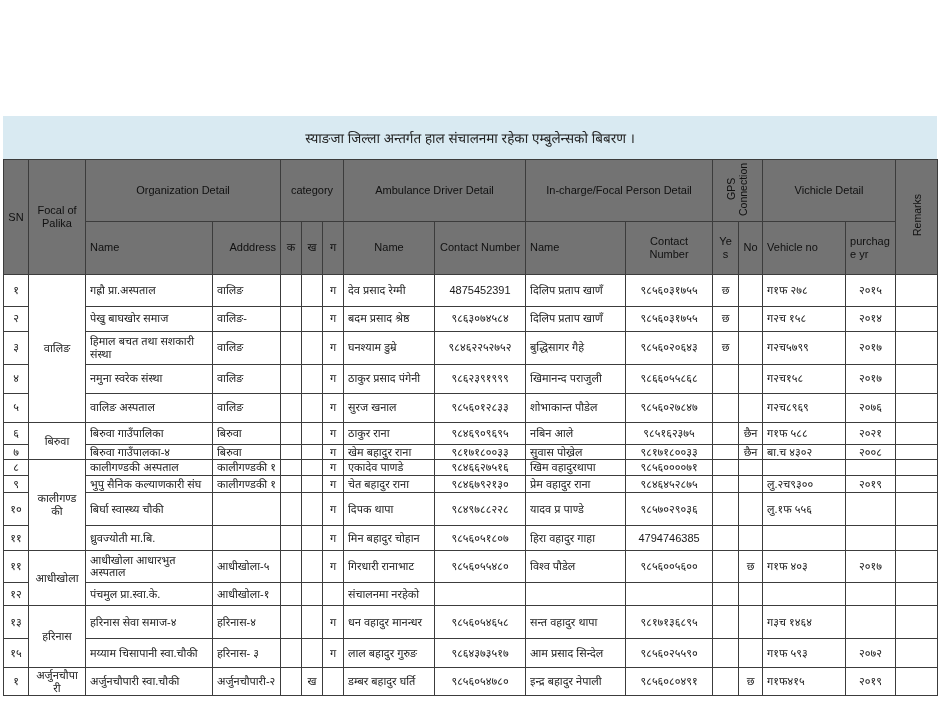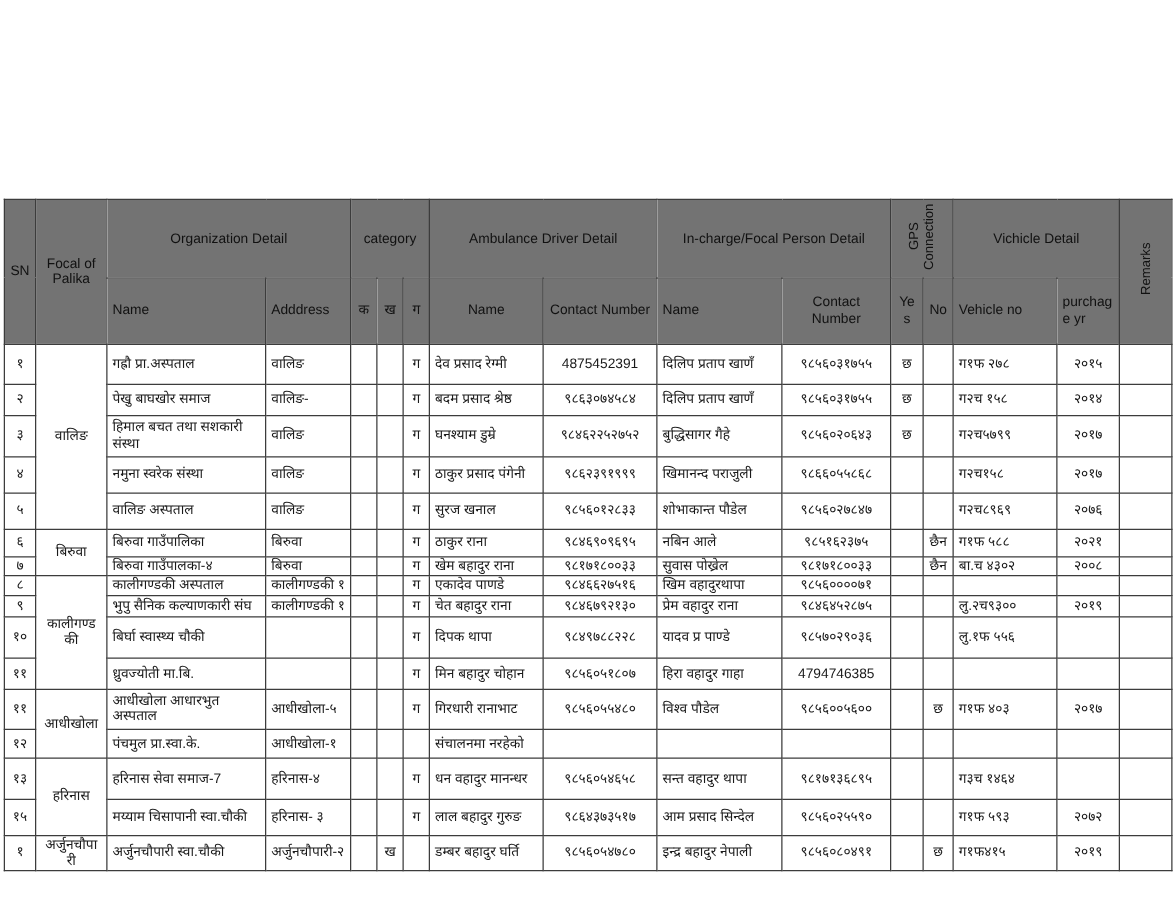--- a/index.html
+++ b/index.html
@@ -55,20 +55,23 @@
   td.c-palika{text-align:center;padding:0 2px;}
   td.c-cat{text-align:center;padding:0;}
   td.c-gps{text-align:center;padding:0;}
   th.c-yes{padding:1px 3px;word-break:break-all;}
 </style>
 </head>
 <body>
 
 <div class="page">
 
+  <div class="title-bar" style="background: rgb(217, 234, 242);">
+    <span>स्याङजा जिल्ला अन्तर्गत हाल संचालनमा रहेका एम्बुलेन्सको बिबरण ।</span>
+  </div>
 
   <table class="amb">
     <colgroup>
       <col style="width:25px">
         <col style="width:57px">
       <col style="width:127px">
         <col style="width:68px">
       <col style="width:21px">
         <col style="width:21px">
         <col style="width:21px">
@@ -89,21 +92,21 @@
         <th colspan="2">Organization Detail</th>
         <th colspan="3">category</th>
         <th colspan="2">Ambulance Driver Detail</th>
         <th colspan="2">In-charge/Focal Person Detail</th>
         <th colspan="2" class="gps-head"><span class="vtext">GPS Connection</span></th>
         <th colspan="2">Vichicle Detail</th>
         <th rowspan="2" class="gps-head"><span class="vtext">Remarks</span></th>
       </tr>
       <tr class="h2">
         <th style="text-align:left">Name</th>
-        <th style="text-align:left">Adddress</th>
+        <th style="text-align:right">Adddress</th>
         <th>क</th>
         <th>ख</th>
         <th>ग</th>
         <th>Name</th>
         <th>Contact Number</th>
         <th style="text-align:left">Name</th>
         <th>Contact Number</th>
         <th class="c-yes">Yes</th>
         <th>No</th>
         <th style="text-align:left">Vehicle no</th>
@@ -332,21 +335,21 @@
           <td class="center"></td>
           <td class="c-gps"></td>
           <td class="c-gps"></td>
           <td class="left"></td>
           <td class="center"></td>
           <td class="center"></td>
         </tr>
         <tr style="height: 33px;">
           <td class="c-sn">१३</td>
           <td class="c-palika" rowspan="2">हरिनास</td>
-          <td class="left">हरिनास सेवा समाज-7</td>
+          <td class="left">हरिनास सेवा समाज-४</td>
           <td class="left">हरिनास-४</td>
           <td class="c-cat"></td>
           <td class="c-cat"></td>
           <td class="c-cat">ग</td>
           <td class="left">धन वहादुर मानन्धर</td>
           <td class="center">९८५६०५४६५८</td>
           <td class="left">सन्त वहादुर थापा</td>
           <td class="center">९८१७१३६८९५</td>
           <td class="c-gps"></td>
           <td class="c-gps"></td>

